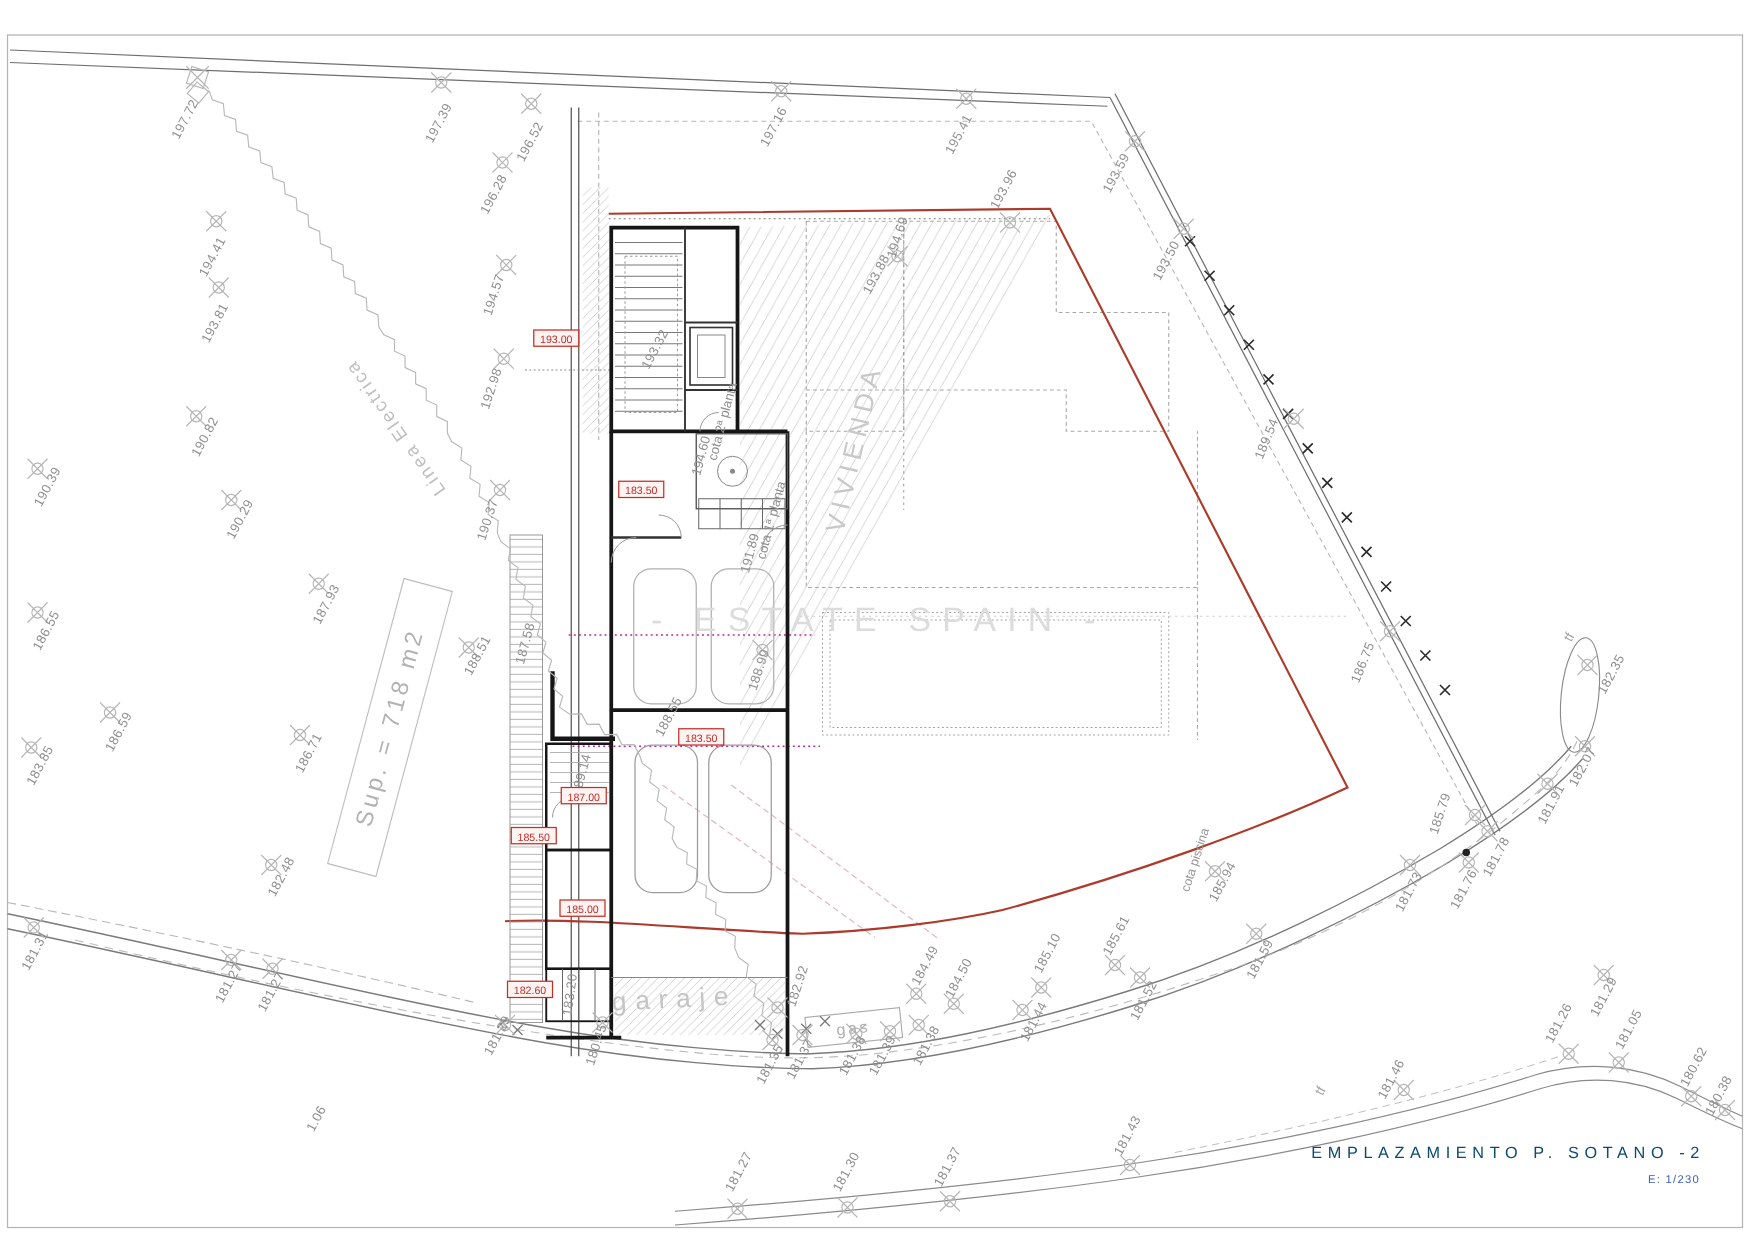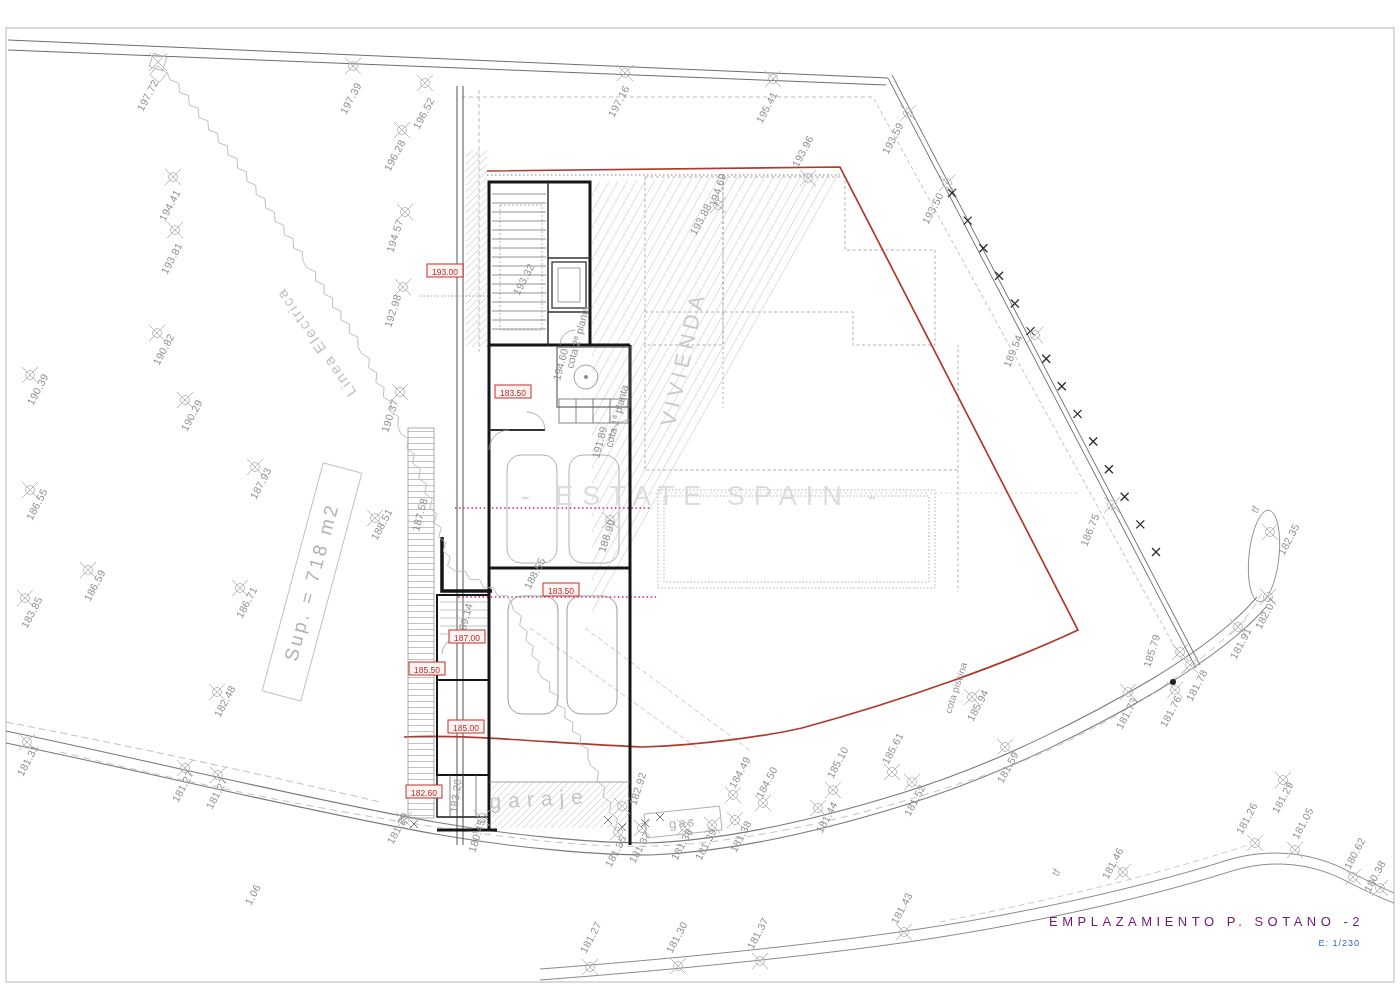--- a/index.html
+++ b/index.html
@@ -3,21 +3,21 @@
 <meta charset="utf-8">
 <style>
   html,body{margin:0;padding:0;background:#ffffff;}
   #plan{position:relative;width:1400px;height:989px;background:#ffffff;overflow:hidden;
         font-family:"Liberation Sans", sans-serif;}
   #plan svg{position:absolute;left:0;top:0;}
   svg text{font-family:"Liberation Sans", sans-serif;}
   .watermark{position:absolute;left:703px;top:496px;transform:translate(-50%,-50%);
              font-size:27px;letter-spacing:9px;color:#dcdcdc;white-space:nowrap;z-index:5;}
   .titleblock{position:absolute;right:36px;top:914px;font-size:13px;letter-spacing:4.5px;
-              color:#701a75;white-space:nowrap;z-index:6;}
+              color:#0c4a6e;white-space:nowrap;z-index:6;}
   .scaleblock{position:absolute;right:40px;top:938px;font-size:9px;letter-spacing:1px;
               color:#3b5fc0;white-space:nowrap;z-index:6;}
 </style>
 </head>
 <body>
 
 <div id="plan">
 
 <svg id="base" width="1400" height="989" viewBox="0 0 1400 989">
   <defs>

